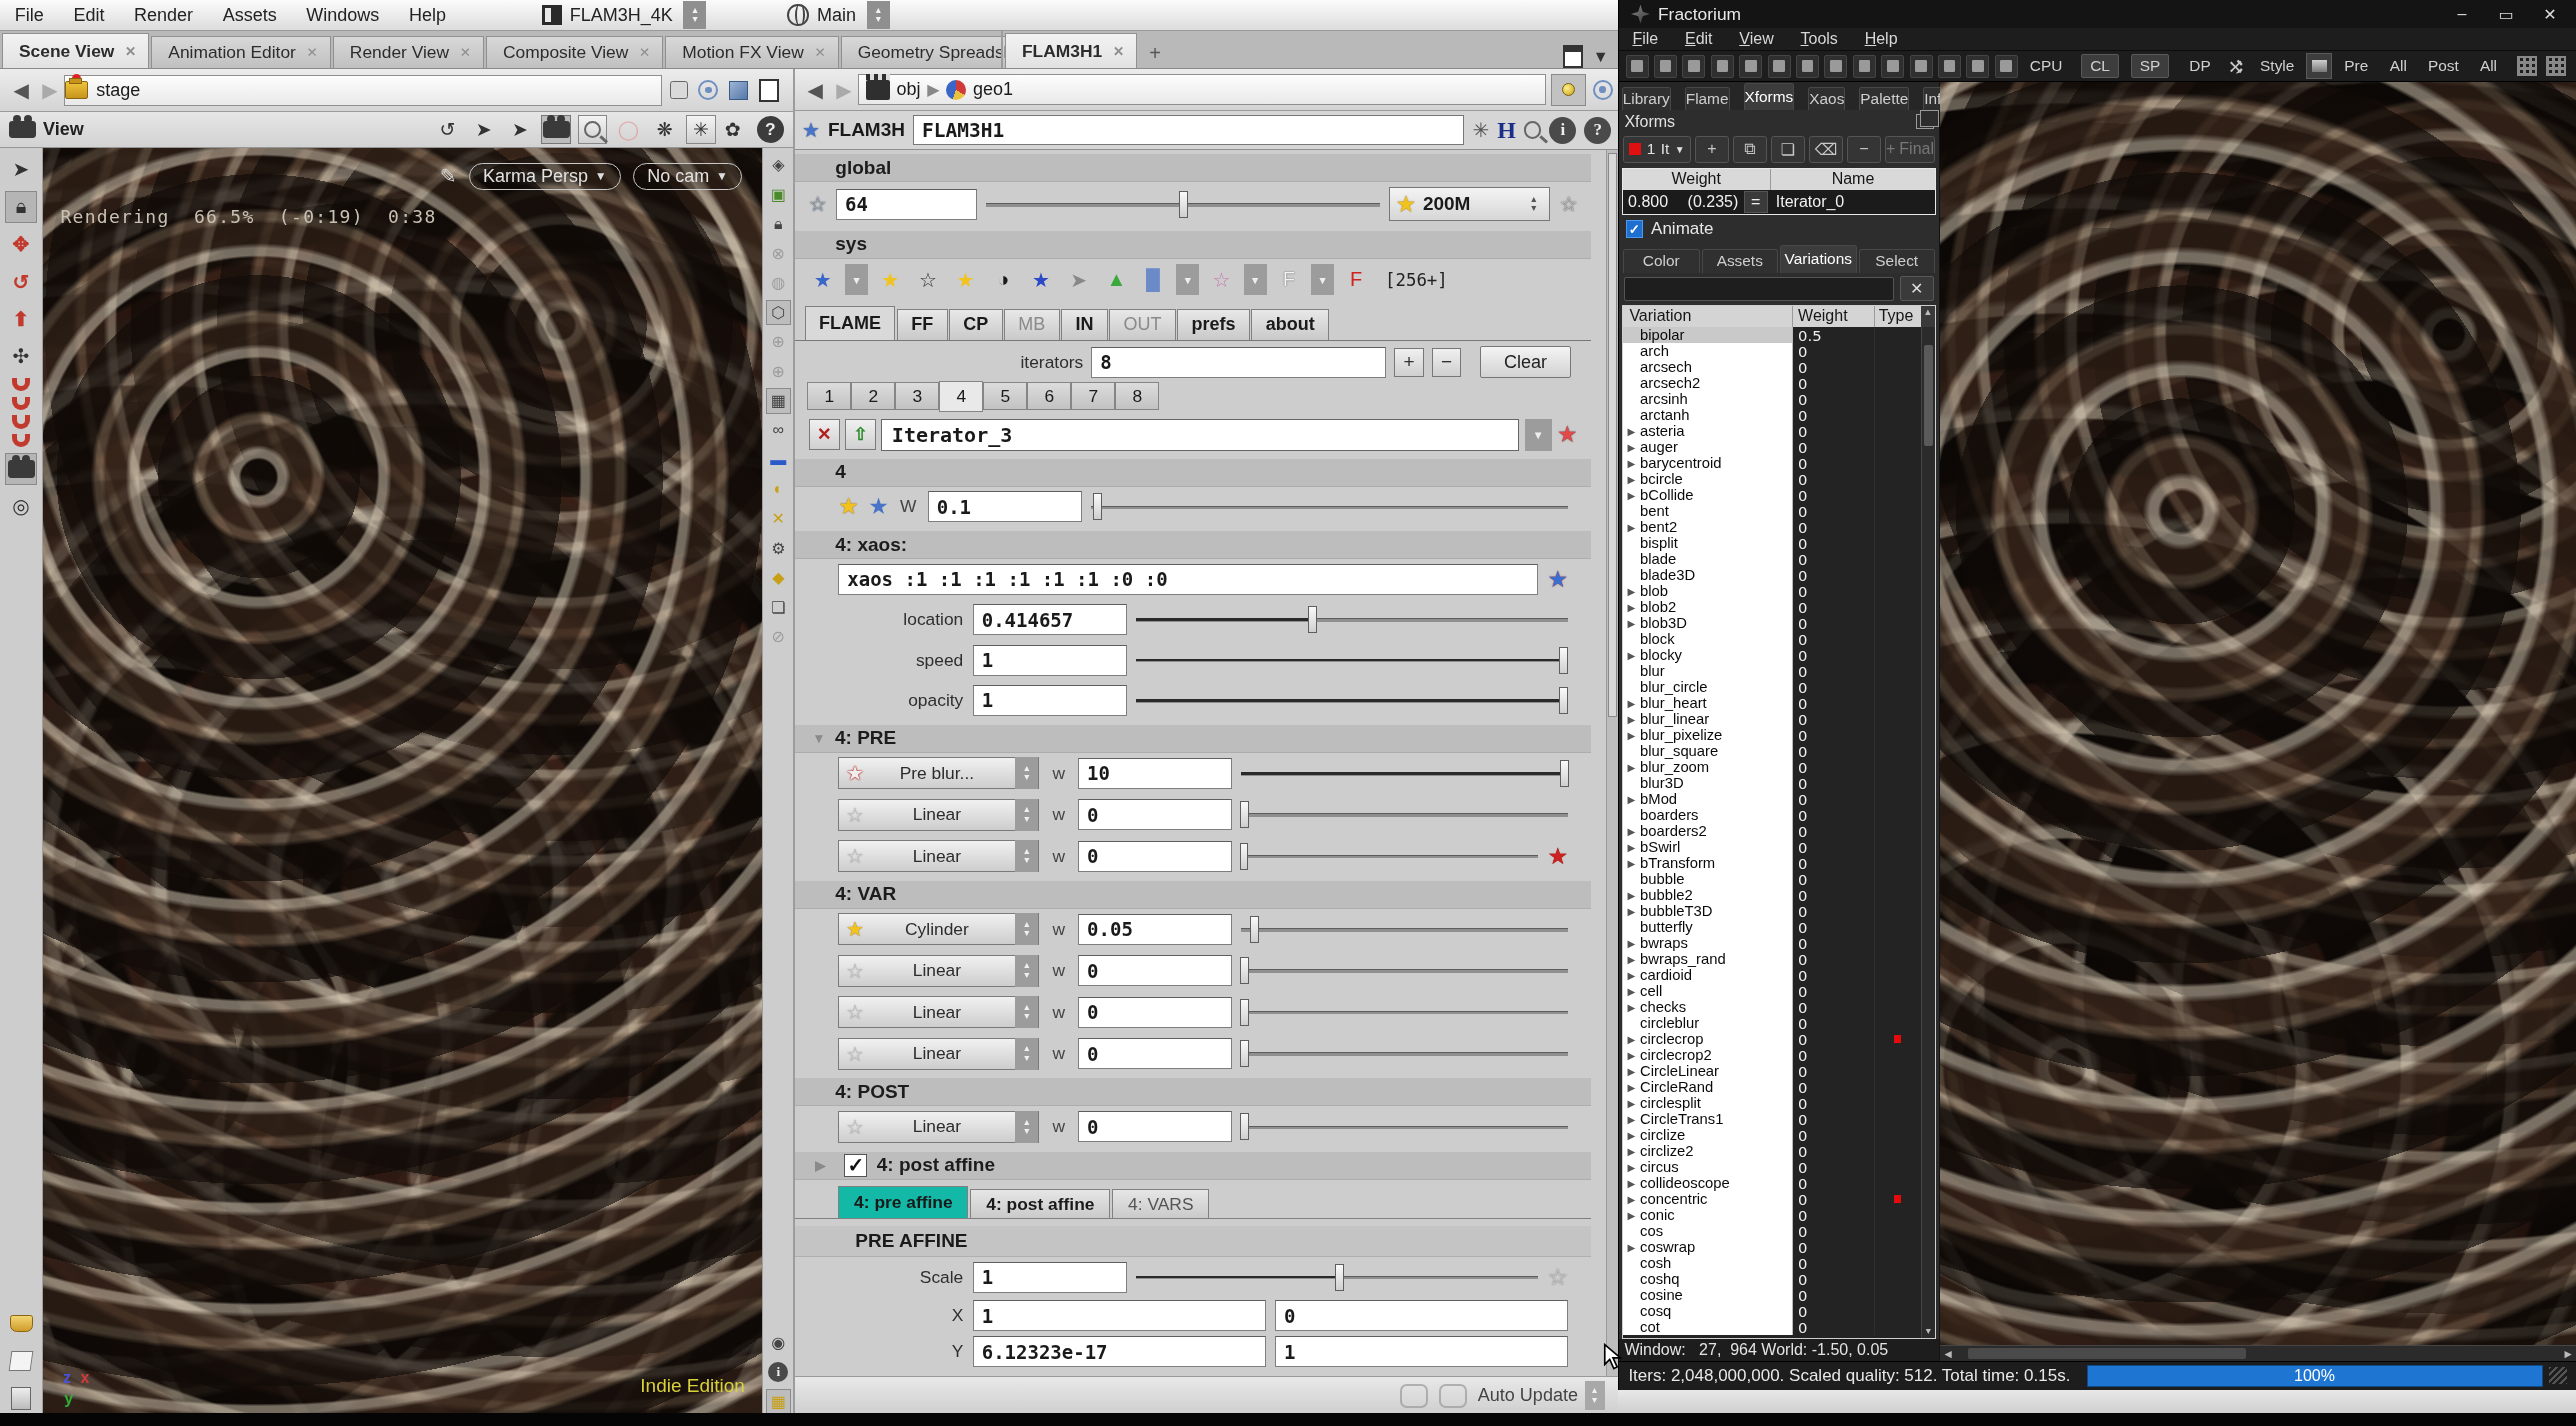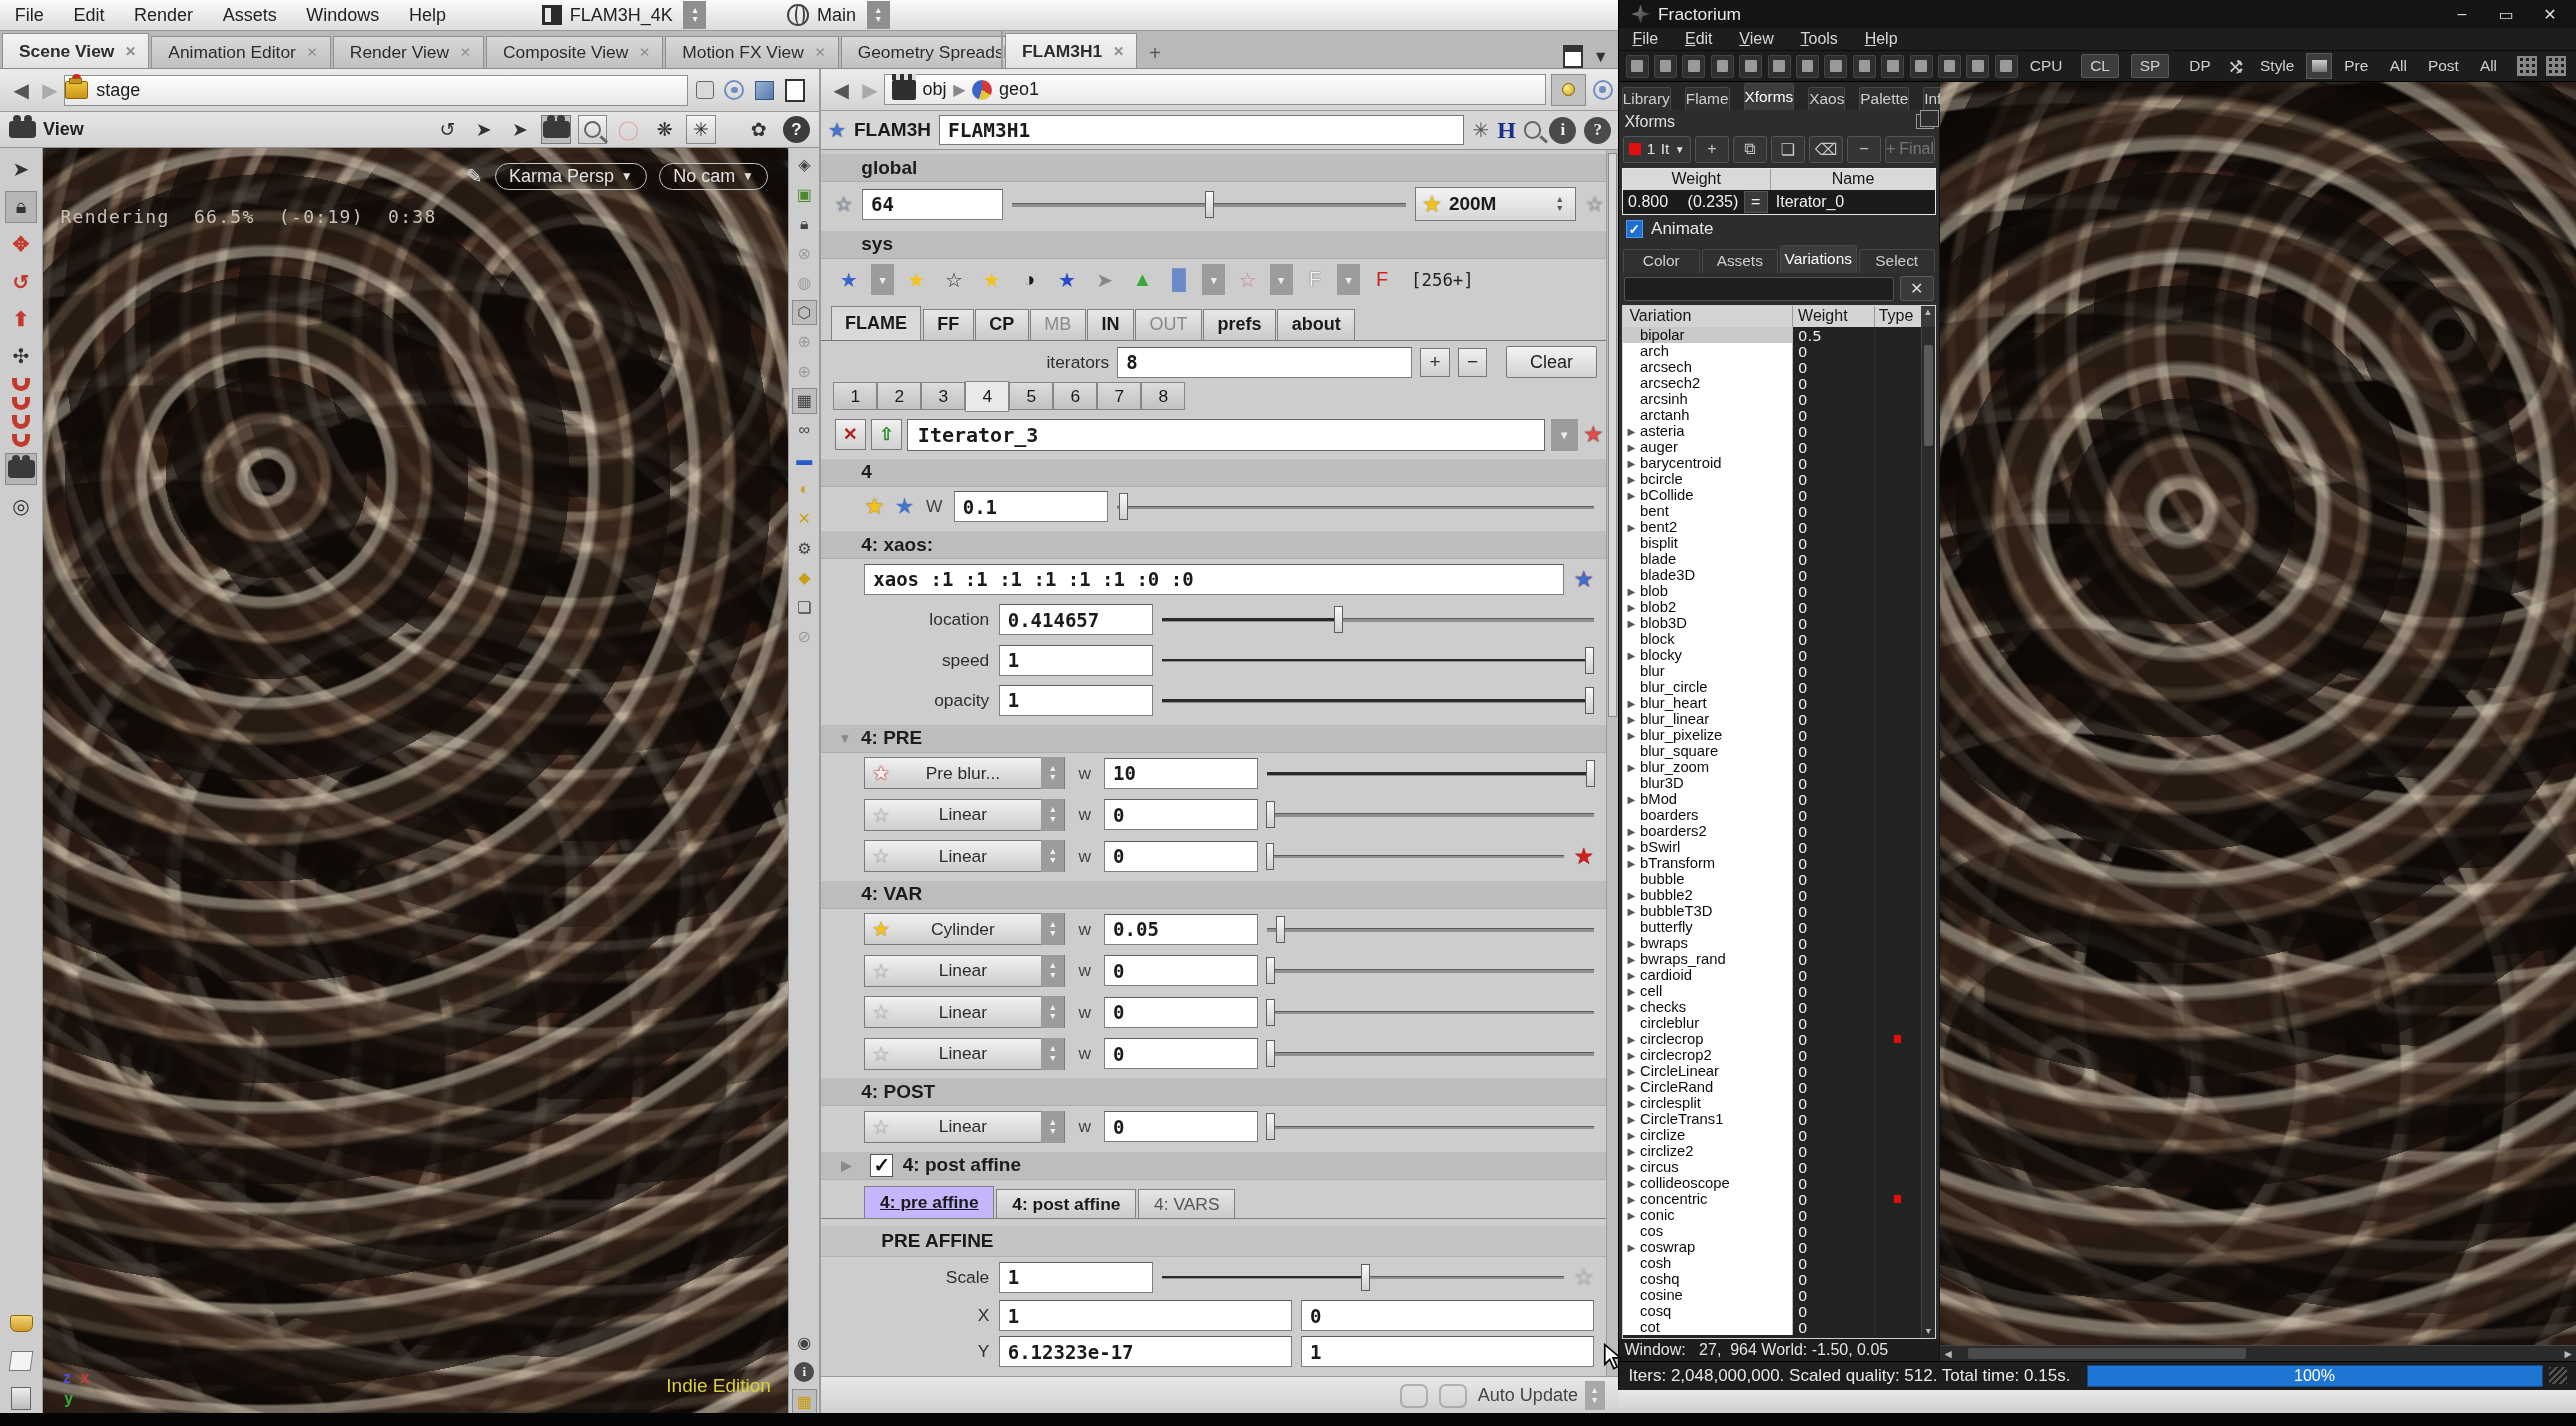--- a/index.html
+++ b/index.html
@@ -117,21 +117,21 @@
   .star{font-size:20px;}
   .star.blue{color:#4a74c8;text-shadow:0 0 1.3px #1a3a78;}
   .star.outline{color:#e8e8e8;text-shadow:0 0 2px #333,0 0 0.7px #000;}
   .namefield{flex:1;height:29.5px;background:#fff;border:0.7px solid #777;font-family:"DejaVu Sans Mono",monospace;font-size:19.5px;font-weight:bold;display:flex;align-items:center;padding:0 8px;}
   .gearicon{font-size:20px;color:#555;}
   .hbadge{font-weight:bold;font-size:24px;color:#1b2f8a;font-family:"Liberation Serif",serif;}
   .maglass{width:17.4px;height:17.4px;border:2.7px solid #666;border-radius:50%;position:relative;}
   .maglass::after{content:"";position:absolute;left:13.4px;top:14.8px;width:9.4px;height:3.4px;background:#666;transform:rotate(42deg);}
   .circbtn{width:27px;height:27px;border-radius:50%;background:#4a4a4a;color:#eee;display:flex;align-items:center;justify-content:center;font-size:17px;font-weight:bold;font-family:"Liberation Serif",serif;}
 
-  .p-scroll{flex:1;position:relative;overflow:hidden;padding-right:1px;}
+  .p-scroll{flex:1;position:relative;overflow:hidden;padding-right:27px;}
   .p-scrollbar{position:absolute;right:0;top:0;bottom:0;width:12px;background:#bdbdbd;border-left:0.7px solid #9a9a9a;}
   .p-scrollbar .thumb{position:absolute;left:1.3px;right:1.3px;top:2.7px;height:46%;background:#d8d8d8;border:0.7px solid #8a8a8a;}
 
   .shead{height:28px;background:#bdbdbd;display:flex;align-items:center;padding-left:40px;font-weight:bold;font-size:19px;color:#1c1c1c;border-bottom:0.7px solid #adadad;margin-top:4px;}
   .shead .collapse{margin-right:9.4px;color:#8a8a8a;font-size:13.4px;margin-left:-23px;}
   .prow{display:flex;align-items:center;gap:9.4px;padding:4.7px 23px 4.7px 0;}
   .plabel{width:168px;text-align:right;font-size:17.4px;color:#2e2e2e;flex:none;}
   .vbox{background:#fff;border:0.7px solid #7e7e7e;border-top-color:#5e5e5e;font-family:"DejaVu Sans Mono",monospace;font-weight:bold;font-size:19px;height:31px;display:flex;align-items:center;padding:0 8px;}
   .vbox.w210{width:141px;}
   .vbox.w230{width:154px;flex:none;}
@@ -178,21 +178,21 @@
   .vstar{font-size:20px;}
   .vstar.red{color:#efefef;text-shadow:0 0 2px #c00,0 0 1.3px #800;}
   .vstar.yellow{color:#f2c21d;text-shadow:0 0 1.3px #7a4a00;}
   .vstar.gray{color:#c9c9c9;text-shadow:0 0 1.3px #777;}
   .vspin{width:23px;height:32px;background:#9c9c9c;color:#f0f0f0;display:flex;flex-direction:column;align-items:center;justify-content:center;font-size:8.7px;line-height:9.4px;margin-left:5.4px;}
   .wlab{font-size:17.4px;color:#444;width:20px;text-align:center;flex:none;}
   .vwbox{width:154px;flex:none;}
 
   .afftabs{display:flex;align-items:flex-end;padding:6.7px 0 0 43px;border-bottom:1.3px solid #808080;}
   .afftab{height:29.5px;padding:0 14.8px;display:flex;align-items:center;background:linear-gradient(#e6e6e6,#cacaca);border:0.7px solid #808080;border-bottom:none;margin-right:2px;font-weight:bold;font-size:17.4px;}
-  .afftab.sel{background:#c4b5fd;height:32px;text-decoration:underline;}
+  .afftab.sel{background:#14b8a6;height:32px;}
   .afftab.dim{font-weight:normal;color:#555;}
   .checkhead{display:flex;align-items:center;gap:9.4px;}
   .checkbox-w{width:23px;height:23px;background:#fff;border:0.7px solid #555;display:flex;align-items:center;justify-content:center;font-size:20px;font-weight:bold;color:#111;}
 
   .affgrid .prow{padding:2.7px 23px 2.7px 0;}
   .preaff-head{height:31px;display:flex;align-items:center;padding-left:60px;font-weight:bold;font-size:19px;background:#c4c4c4;margin-top:6.7px;border-bottom:0.7px solid #b0b0b0;}
 
   .h-playbar{height:38px;background:linear-gradient(#e8e8e8,#cfcfcf);border-top:0.7px solid #999;display:flex;align-items:center;justify-content:flex-end;padding:0 13.4px;gap:10.7px;}
   .au-box{display:flex;align-items:center;gap:6.7px;font-size:18px;color:#444;}
   .au-spin{width:20px;height:29.5px;background:#a8a8a8;color:#f0f0f0;display:flex;flex-direction:column;align-items:center;justify-content:center;font-size:8.7px;line-height:9.4px;}

